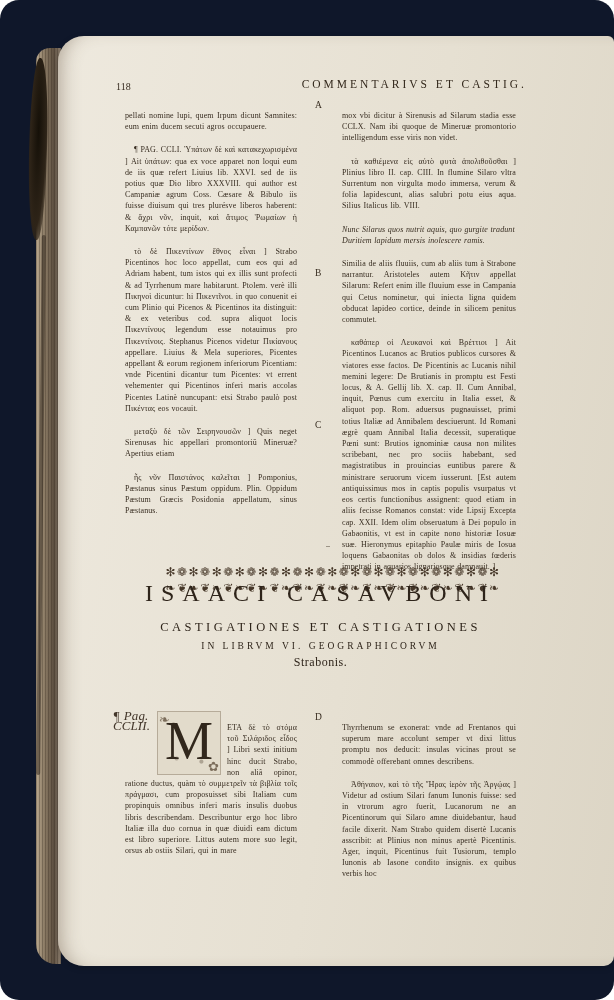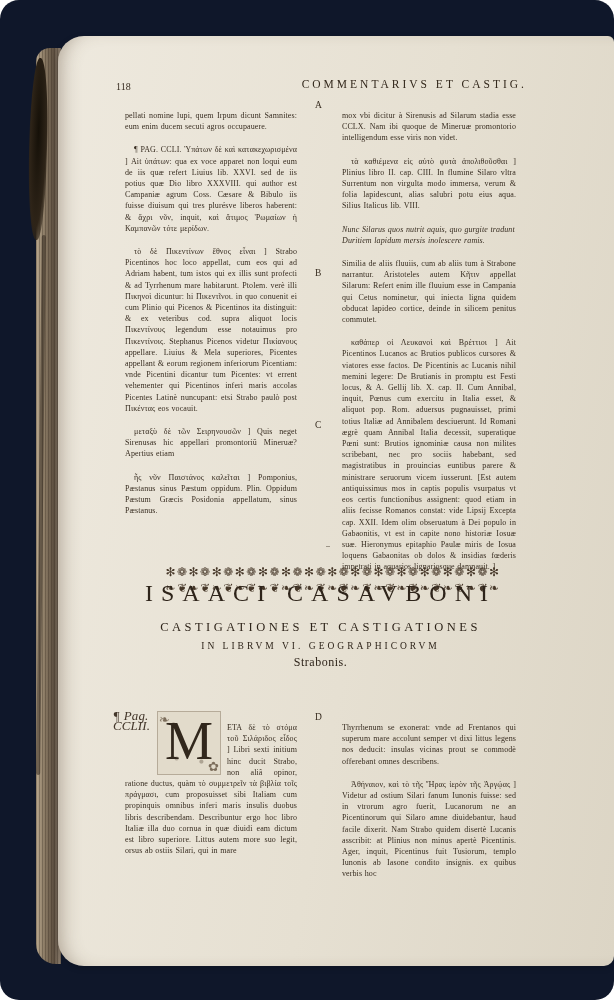--- a/index.html
+++ b/index.html
@@ -147,18 +147,18 @@
 CCLII.</div>
       <div class="drop-cap">
         <span class="flourish fl-left">❧</span>
         <span class="flourish fl-right">✿</span>
         <span class="letter">M</span>
       </div>
       <p class="cont">ETA δὲ τὸ στόμα τοῦ Σιλάριδος εἶδος ] Libri sexti initium hinc ducit Strabo, non aliâ opinor, ratione ductus, quàm τὸ συμμετρεῖν τὰ βιβλία τοῖς πράγμασι, cum proposuisset sibi Italiam cum propinquis omnibus inferi maris insulis duobus libris describendam. Describuntur ergo hoc libro Italiæ illa duo cornua in quæ diuidi eam dictum est libro superiore. Littus autem more suo legit, orsus ab ostiis Silari, qui in mare</p>
     </div>
 
     <div class="col" id="col-br">
-      <p class="cont">Thyrrhenum se exonerat: vnde ad Frentanos qui superum mare accolunt semper vt dixi littus legens nos deducit: insulas vicinas prout se commodè offerebant omnes describens.</p>
+      <p class="cont">Thyrrhenum se exonerat: vnde ad Frentanos qui superum mare accolunt semper vt dixi littus promptu nos deducit: insulas vicinas prout se commodè offerebant omnes describens.</p>
       <p>Ἀθήναιον, καὶ τὸ τῆς Ἥρας ἱερὸν τῆς Ἀργῴας ] Videtur ad ostium Silari fanum Iunonis fuisse: sed in vtrorum agro fuerit, Lucanorum ne an Picentinorum qui Silaro amne diuidebantur, haud facile dixerit. Nam Strabo quidem disertè Lucanis asscribit: at Plinius non minus apertè Picentinis. Ager, inquit, Picentinus fuit Tusiorum, templo Iunonis ab Iasone condito insignis. ex quibus verbis hoc</p>
     </div>
 
   </div>
 </div>
 
 </body></html>

